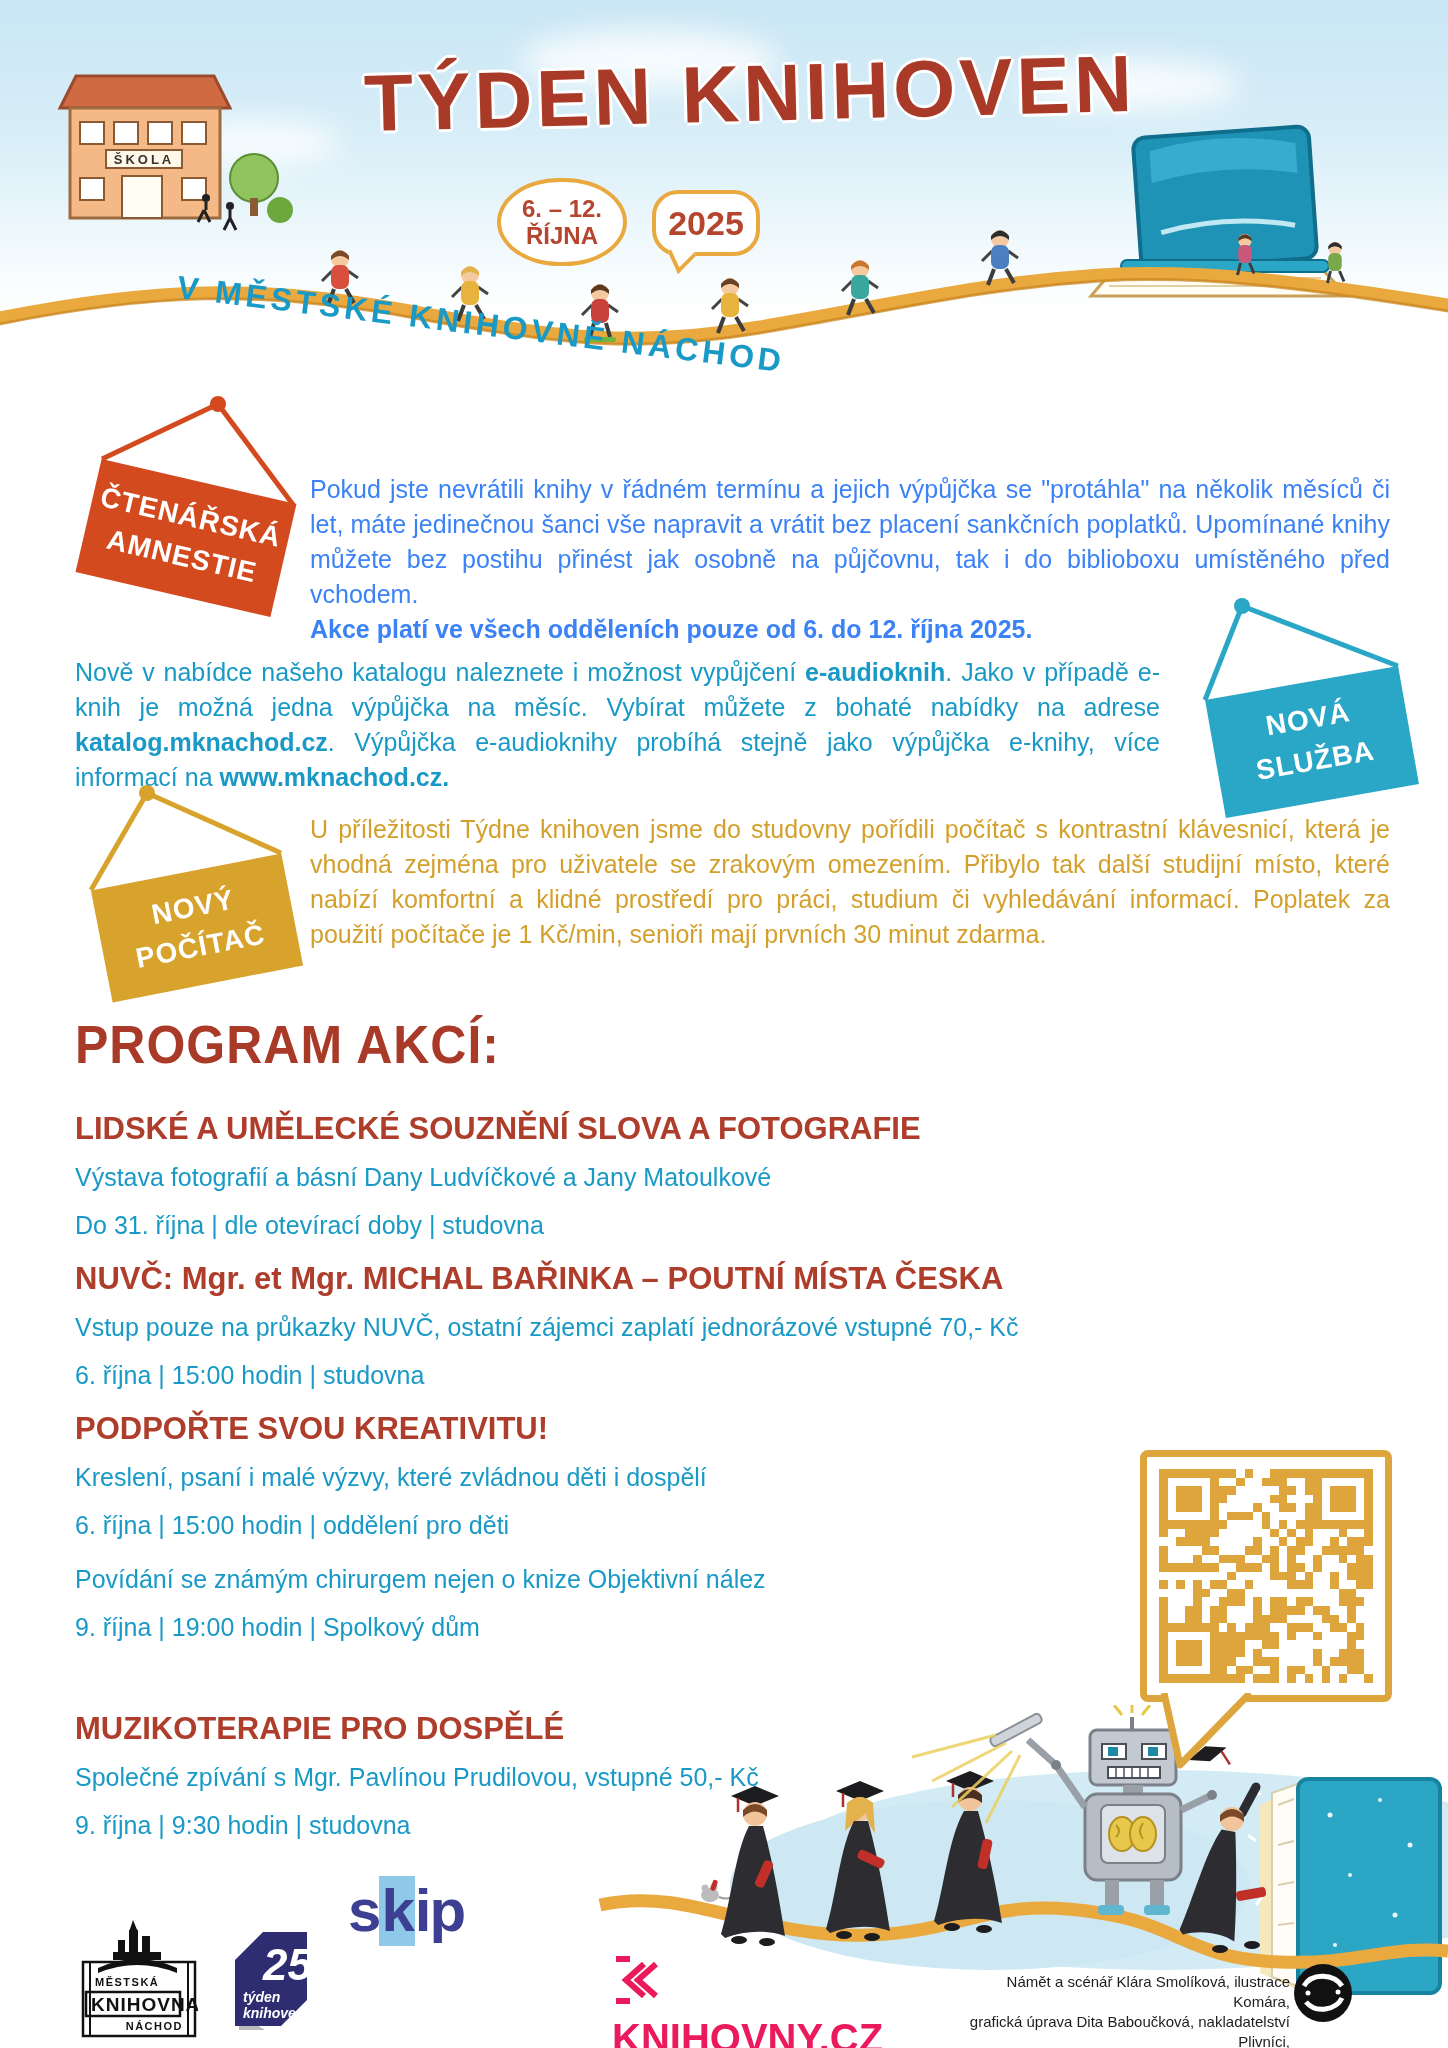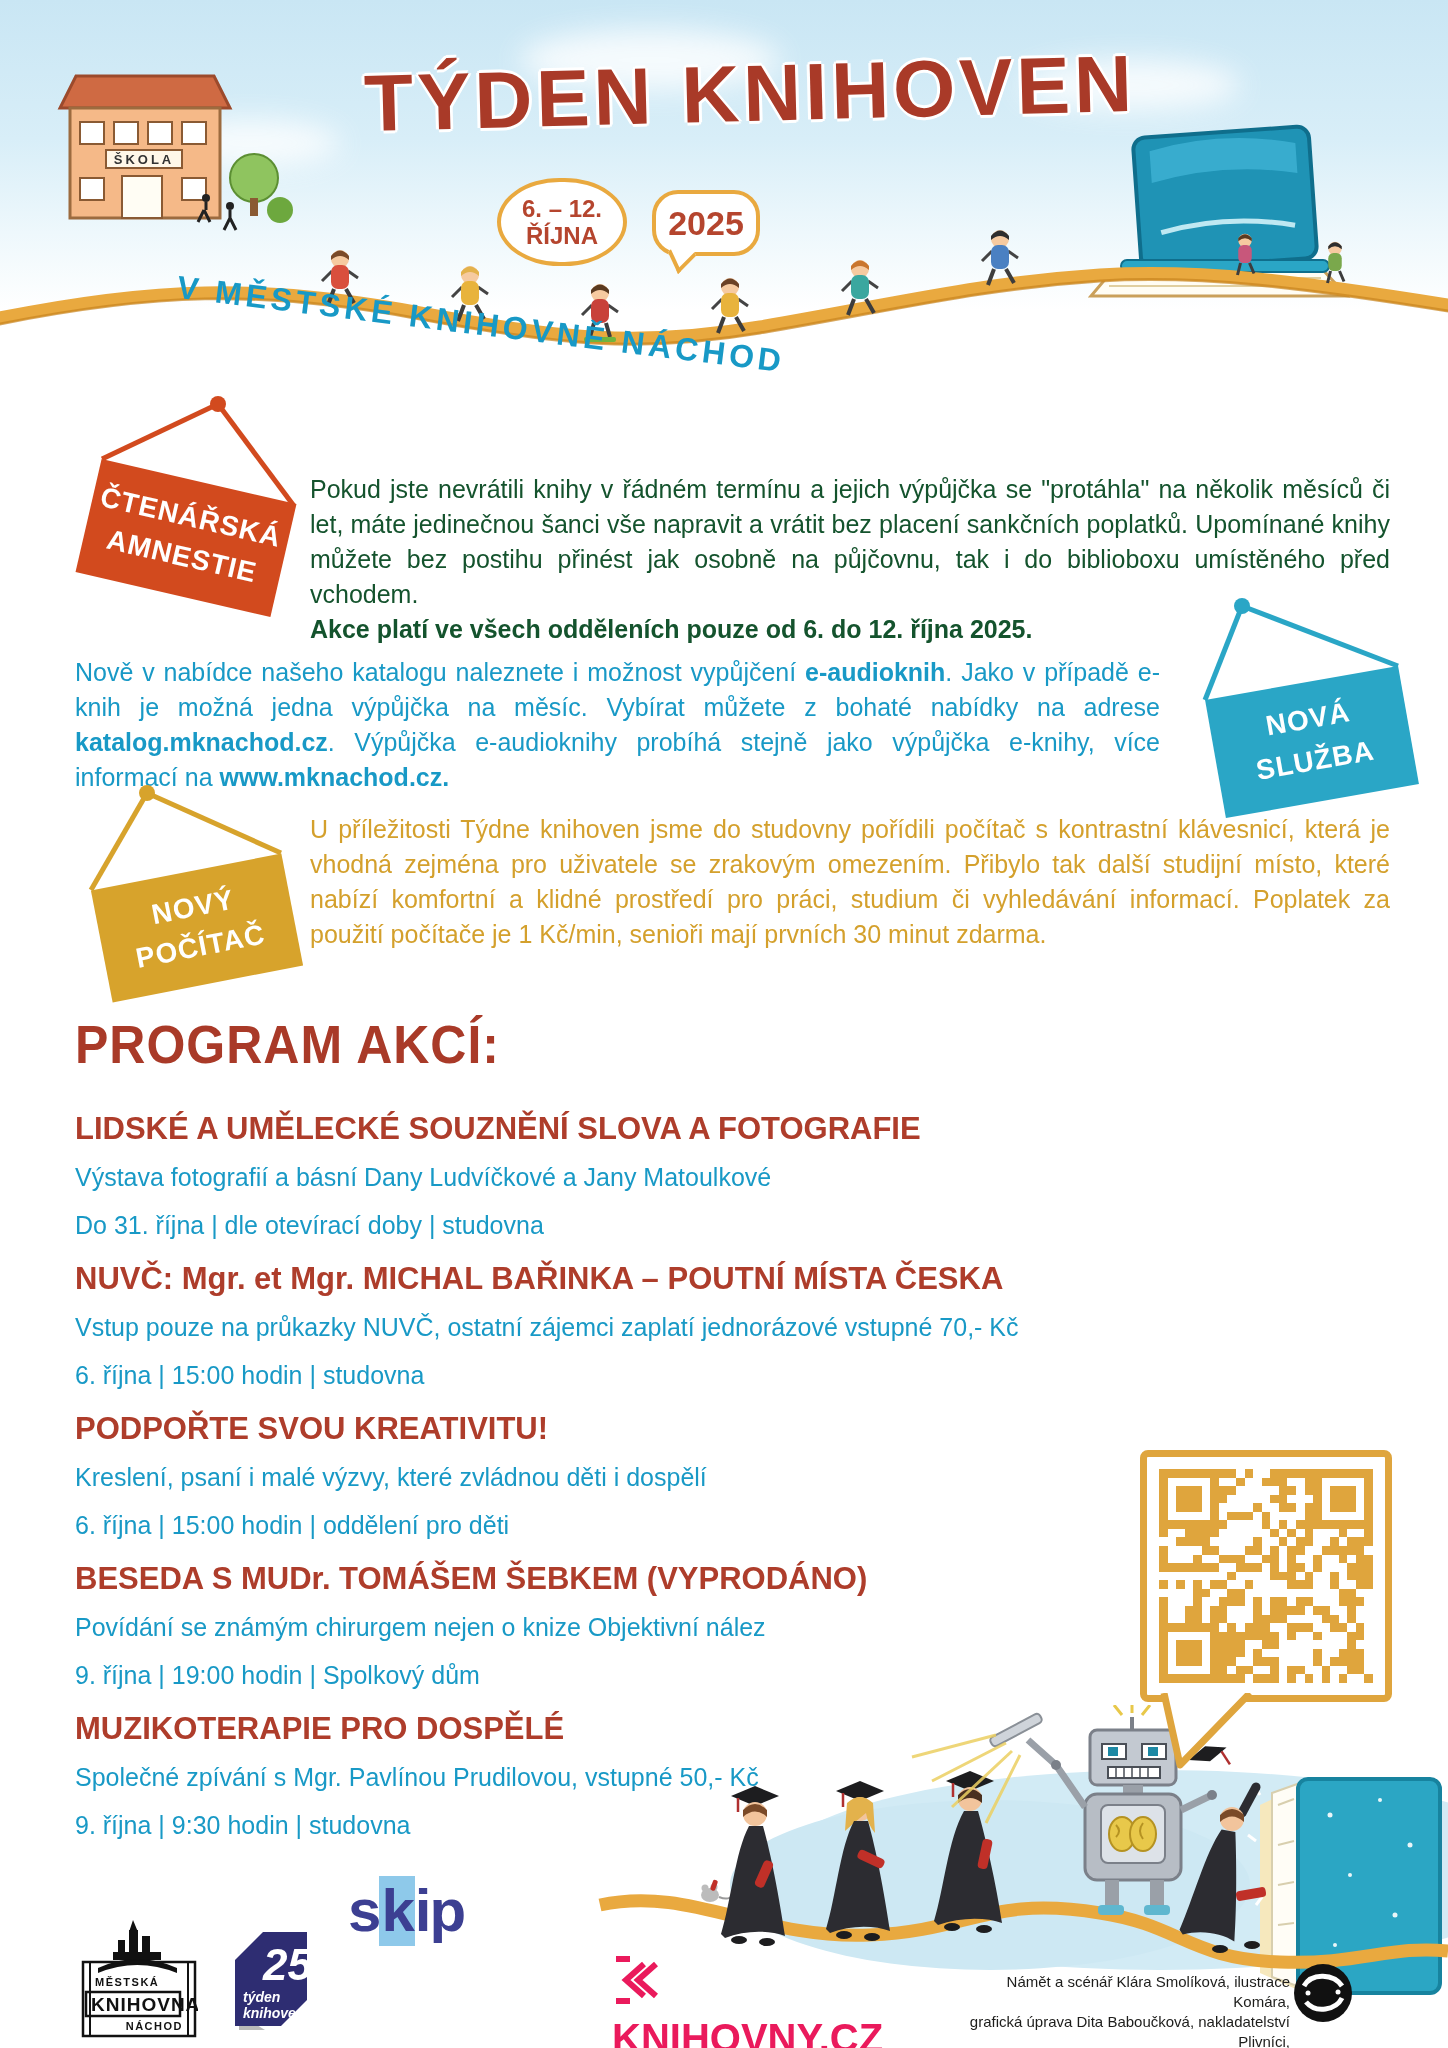--- a/index.html
+++ b/index.html
@@ -19,21 +19,21 @@
   .bubble2::after{content:"";position:absolute;left:14px;bottom:-14px;width:20px;height:20px;
        background:#fff;border-right:4px solid #e9a93f;border-bottom:4px solid #e9a93f;
        transform:rotate(65deg) skew(20deg);}
   .subtitle{position:absolute;left:175px;top:306px;font-size:32px;font-weight:bold;
        letter-spacing:4px;color:#1899c6;transform:rotate(7deg);white-space:nowrap;}
   
   .sign-text{fill:#fff;font-weight:bold;font-size:28px;letter-spacing:1px;text-anchor:middle;
        font-family:"Liberation Sans",sans-serif;}
   
   .para{position:absolute;text-align:justify;font-size:25px;line-height:35px;}
-  .para-red{left:310px;top:472px;width:1080px;color:#14532d;}
+  .para-red{left:310px;top:472px;width:1080px;color:#3b82f6;}
   .para-red .bold-line{font-weight:bold;}
   .para-blue{left:75px;top:655px;width:1085px;color:#1899c6;}
   .para-blue b{font-weight:bold;}
   .para-gold{left:310px;top:812px;width:1080px;color:#d4a02c;}
   
   .program-heading{position:absolute;left:75px;top:1016px;font-size:50px;font-weight:bold;
        letter-spacing:1px;color:#a93a28;transform:scaleY(1.08);}
   .event{position:absolute;left:75px;width:1060px;height:150px;}
   .ev-title{font-size:31px;line-height:48px;font-weight:bold;color:#ae3d2b;white-space:nowrap;}
   .ev-desc,.ev-meta{font-size:25px;line-height:48px;color:#1899c6;white-space:nowrap;}
@@ -223,21 +223,20 @@
     <div class="ev-title">NUVČ: Mgr. et Mgr. MICHAL BAŘINKA – POUTNÍ MÍSTA ČESKA</div>
     <div class="ev-desc">Vstup pouze na průkazky NUVČ, ostatní zájemci zaplatí jednorázové vstupné 70,- Kč</div>
     <div class="ev-meta">6. října | 15:00 hodin | studovna</div>
   </div>
   <div class="event" style="top:1405px;">
     <div class="ev-title">PODPOŘTE SVOU KREATIVITU!</div>
     <div class="ev-desc">Kreslení, psaní i malé výzvy, které zvládnou děti i dospělí</div>
     <div class="ev-meta">6. října | 15:00 hodin | oddělení pro děti</div>
   </div>
   <div class="event" style="top:1555px;">
-    <div class="ev-title">BESEDA S MUDr. TOMÁŠEM ŠEBKEM (VYPRODÁNO)</div>
     <div class="ev-desc">Povídání se známým chirurgem nejen o knize Objektivní nález</div>
     <div class="ev-meta">9. října | 19:00 hodin | Spolkový dům</div>
   </div>
   <div class="event" style="top:1705px;">
     <div class="ev-title">MUZIKOTERAPIE PRO DOSPĚLÉ</div>
     <div class="ev-desc">Společné zpívání s Mgr. Pavlínou Prudilovou, vstupné 50,- Kč</div>
     <div class="ev-meta">9. října | 9:30 hodin | studovna</div>
   </div>
 
   <div class="qr-bubble">

